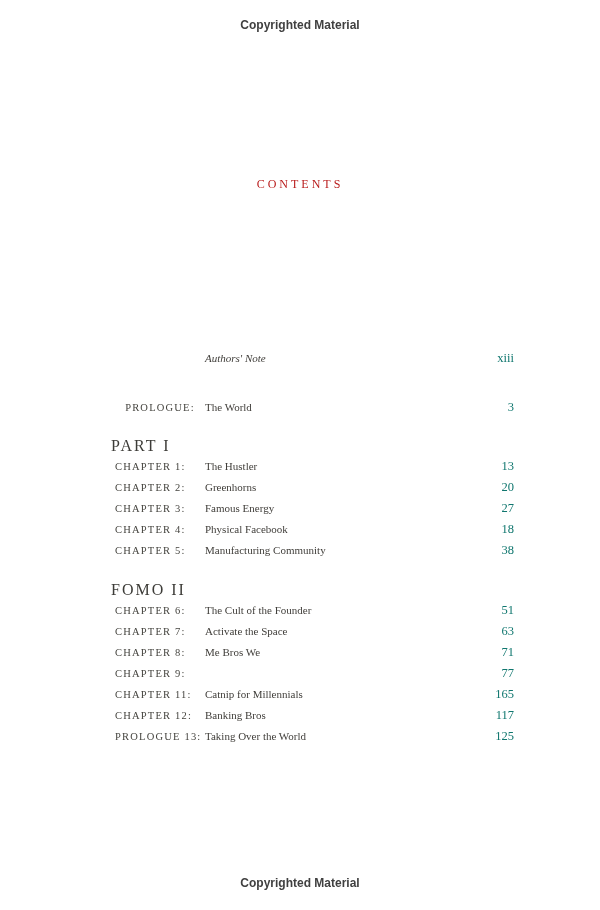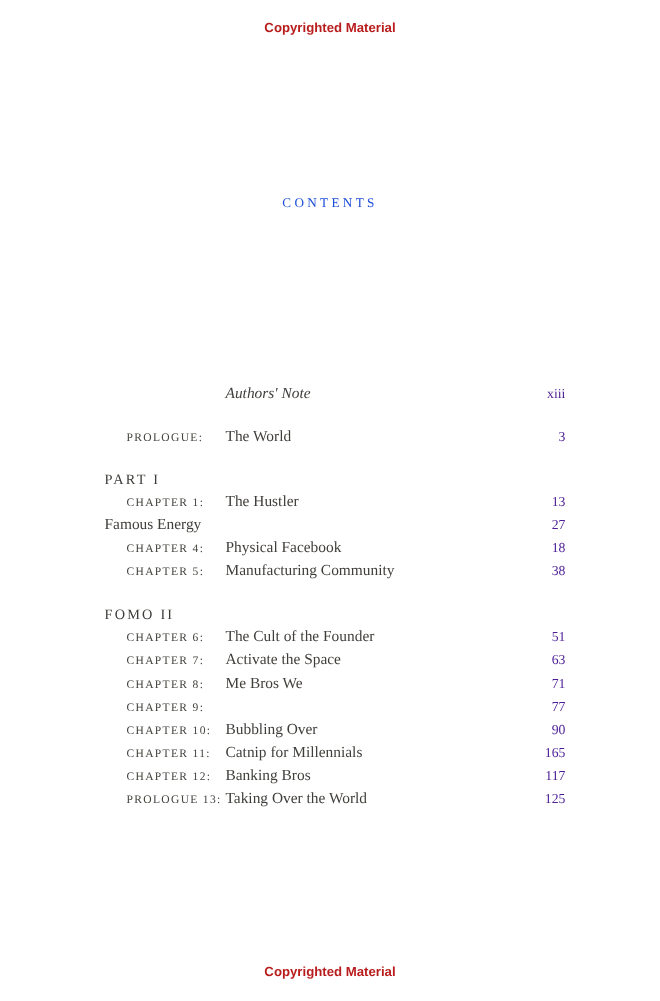--- a/index.html
+++ b/index.html
@@ -10,30 +10,30 @@
     font-family: "Liberation Serif", serif;
     color: #403e3a;
     overflow: hidden;
   }
   .banner {
     position: absolute; left: 0; width: 100%;
     text-align: center;
     font-family: "Liberation Sans", sans-serif;
     font-weight: bold;
     font-size: 12px;
-    color: #b91c1c;
+    color: #404040;
   }
   .banner.top { top: 18px; }
   .banner.bottom { top: 876px; }
   .contents-title {
     position: absolute; top: 177px; left: 0; width: 100%;
     text-align: center;
     font-size: 12px;
     letter-spacing: 3px;
-    color: #1d4ed8;
+    color: #b91c1c;
   }
   .toc {
     position: absolute;
     left: 95px; top: 348px;
     width: 419px;
   }
   .row {
     display: flex;
     align-items: baseline;
     height: 21px;
@@ -43,37 +43,38 @@
     width: 110px;
     box-sizing: border-box;
     padding-left: 20px;
     flex: none;
     font-size: 10.5px;
     letter-spacing: 1.2px;
     white-space: nowrap;
     color: #45443f;
   }
   .entry-title {
-    font-size: 14px;
+    font-size: 11px;
     white-space: nowrap;
   }
   .entry-title.italic { font-style: italic; }
   .page-num {
     margin-left: auto;
     font-size: 12.5px;
-    color: #4c1d95;
+    color: #0f766e;
   }
   .part-heading {
     height: 21px;
     line-height: 21px;
-    font-size: 13px;
+    font-size: 16px;
     letter-spacing: 2px;
     color: #3d3c38;
+    margin-left: 16px;
   }
-  .row.prologue { margin-top: 18px; }
+  .row.prologue { margin-top: 28px; text-align: center; }
   .part-heading.first { margin-top: 17px; }
   .part-heading.second { margin-top: 18px; }
 </style>
 </head>
 <body>
 
 <div class="banner top">Copyrighted Material</div>
 
 <div class="contents-title">CONTENTS</div>
 
@@ -92,20 +93,26 @@
   </div>
 
   <div class="part-heading first">PART I</div>
 
   <div class="row">
     <span class="label-col">CHAPTER 1:</span>
     <span class="entry-title">The Hustler</span>
     <span class="page-num">13</span>
   </div>
   <div class="row">
+    <span class="label-col">CHAPTER 2:</span>
+    <span class="entry-title">Greenhorns</span>
+    <span class="page-num">20</span>
+  </div>
+  <div class="row">
+    <span class="label-col">CHAPTER 3:</span>
     <span class="entry-title">Famous Energy</span>
     <span class="page-num">27</span>
   </div>
   <div class="row">
     <span class="label-col">CHAPTER 4:</span>
     <span class="entry-title">Physical Facebook</span>
     <span class="page-num">18</span>
   </div>
   <div class="row">
     <span class="label-col">CHAPTER 5:</span>
@@ -128,25 +135,20 @@
   <div class="row">
     <span class="label-col">CHAPTER 8:</span>
     <span class="entry-title">Me Bros We</span>
     <span class="page-num">71</span>
   </div>
   <div class="row">
     <span class="label-col">CHAPTER 9:</span>
     <span class="page-num">77</span>
   </div>
   <div class="row">
-    <span class="label-col">CHAPTER 10:</span>
-    <span class="entry-title">Bubbling Over</span>
-    <span class="page-num">90</span>
-  </div>
-  <div class="row">
     <span class="label-col">CHAPTER 11:</span>
     <span class="entry-title">Catnip for Millennials</span>
     <span class="page-num">165</span>
   </div>
   <div class="row">
     <span class="label-col">CHAPTER 12:</span>
     <span class="entry-title">Banking Bros</span>
     <span class="page-num">117</span>
   </div>
   <div class="row">

